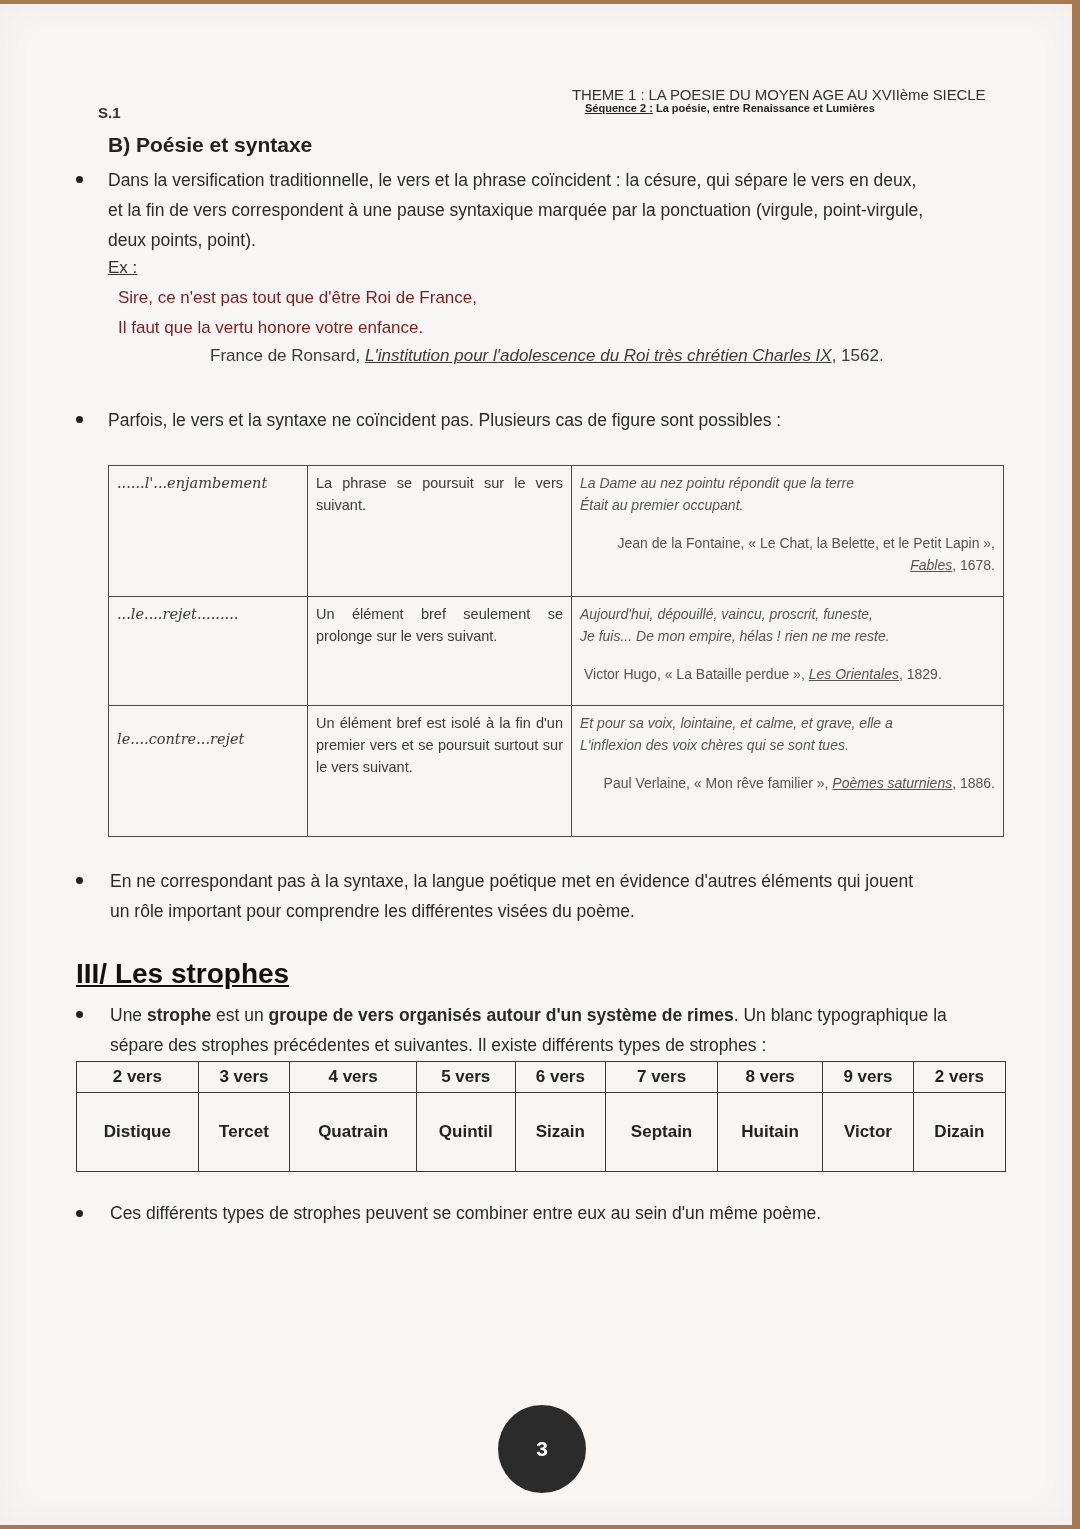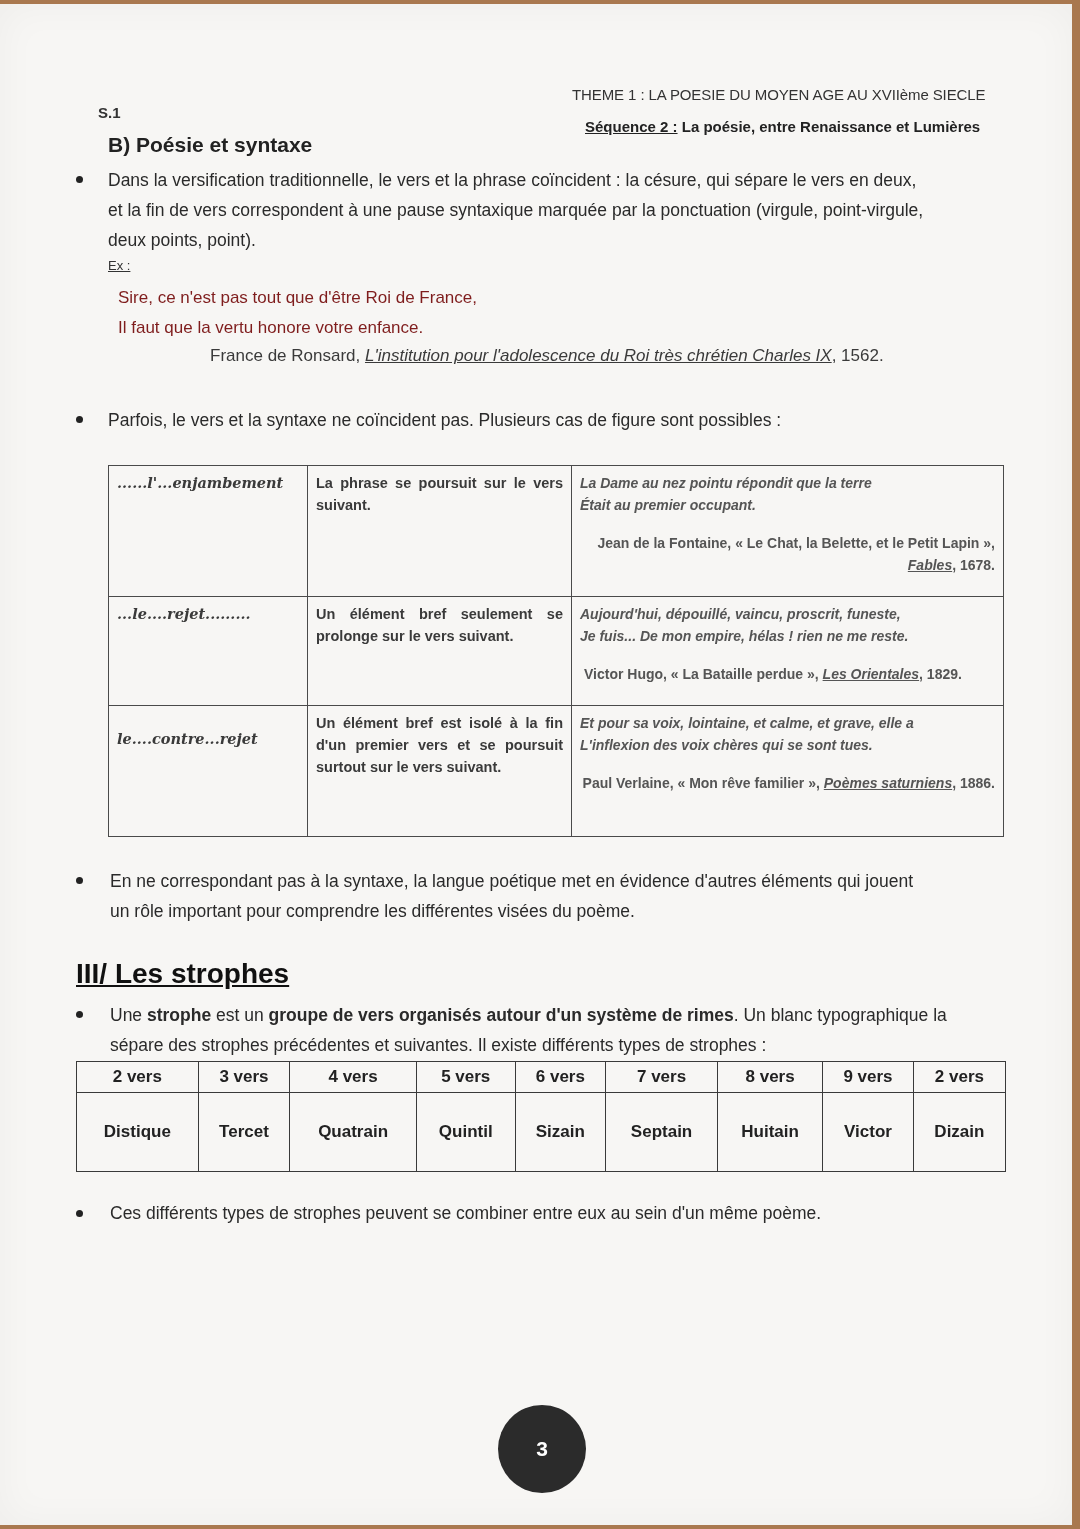--- a/index.html
+++ b/index.html
@@ -10,33 +10,33 @@
     color: #2a2a2a;
     position: relative;
   }
   .paper {
     position: absolute; left: 0; top: 4px; width: 1072px; height: 1521px;
     background: #f7f6f4;
     box-shadow: inset 0 0 40px rgba(0,0,0,0.04);
   }
   .abs { position: absolute; }
   .header-theme { left: 572px; top: 82px; font-size: 15px; color: #333; letter-spacing: -0.1px; }
-  .header-seq { left: 585px; top: 114px; font-size: 15px; font-weight: bold; color: #222; }
+  .header-seq { left: 585px; top: 98px; font-size: 11px; font-weight: bold; color: #222; }
   .header-seq .u { text-decoration: underline; }
   .sref { left: 98px; top: 100px; font-size: 15px; font-weight: bold; color: #333; }
   .h-b { left: 108px; top: 129px; font-size: 21px; font-weight: bold; color: #222; }
   .bullet { width: 7px; height: 7px; border-radius: 50%; background: #222; position: absolute; }
   .para { font-size: 17.5px; line-height: 30px; color: #2a2a2a; }
-  .ex-label { left: 108px; top: 254px; font-size: 13px; text-decoration: underline; color: #333; }
+  .ex-label { left: 108px; top: 254px; font-size: 17px; text-decoration: underline; color: #333; }
   .verse { left: 108px; font-size: 17px; color: #7f1d1d; margin-left: 10px; }
   .cite { left: 210px; top: 342px; font-size: 17px; color: #3a3a3a; }
   .cite .t { font-style: italic; text-decoration: underline; }
 
   table.fig { position: absolute; left: 108px; top: 461px; width: 896px; border-collapse: collapse; }
-  table.fig td { border: 1.5px solid #4a4a4a; vertical-align: top; padding: 6px 8px; font-size: 14.5px; line-height: 22px; color: #3a3a3a; font-weight: bold; }
+  table.fig td { border: 1.5px solid #4a4a4a; vertical-align: top; padding: 6px 8px; font-size: 14.5px; line-height: 22px; color: #3a3a3a; }
   td.hand { width: 182px; font-family: "DejaVu Serif", serif; font-style: italic; color: #3b3c9a; font-size: 22px; vertical-align: middle; }
   td.def { width: 247px; text-align: justify; }
   td.ex { }
   .ex-lines { font-style: italic; color: #555; font-size: 14px; }
   .ex-cite { text-align: right; margin-top: 16px; font-size: 14px; color: #555; }
   .ex-cite .t { font-style: italic; text-decoration: underline; }
 
   .h3 { left: 76px; top: 954px; font-size: 28px; font-weight: bold; text-decoration: underline; color: #111; }
   .bold { font-weight: bold; }
 

